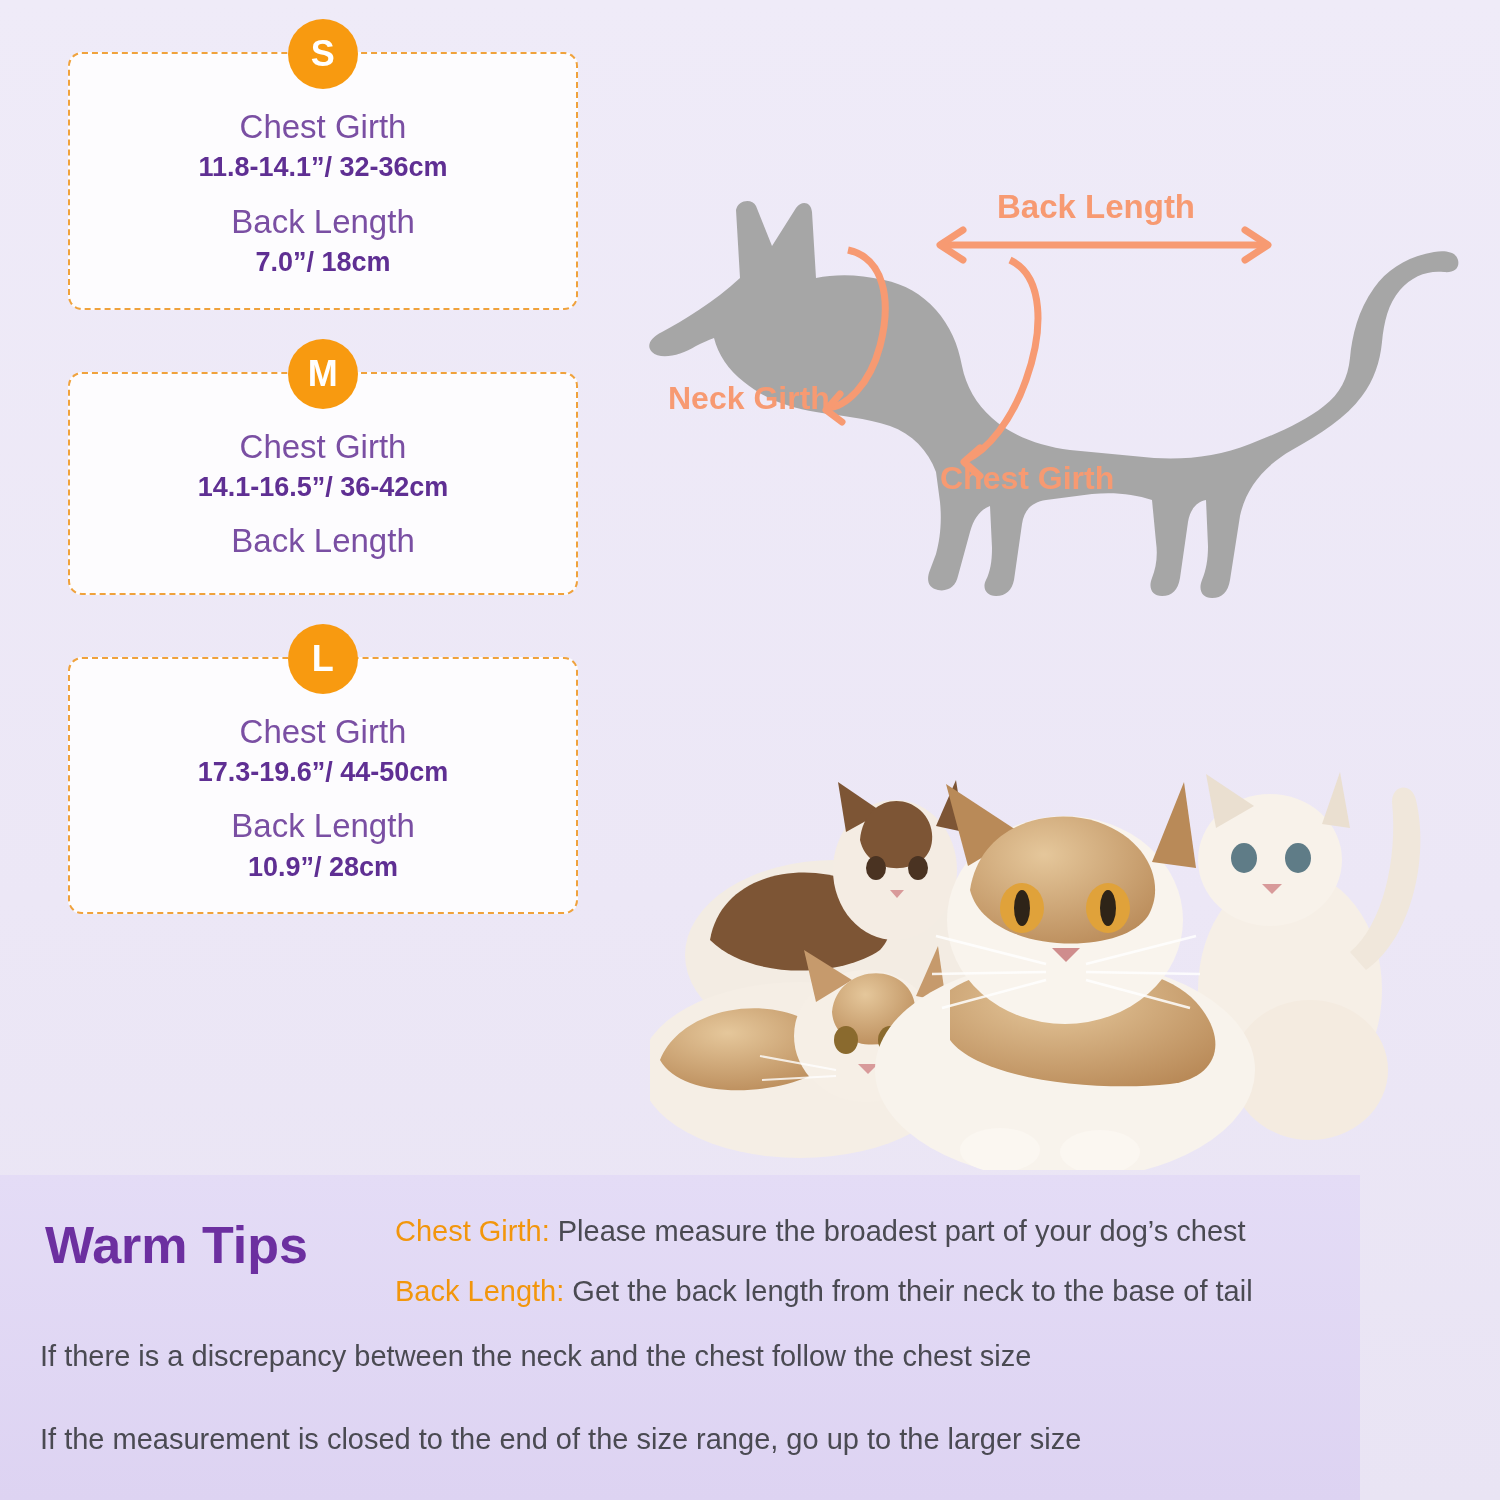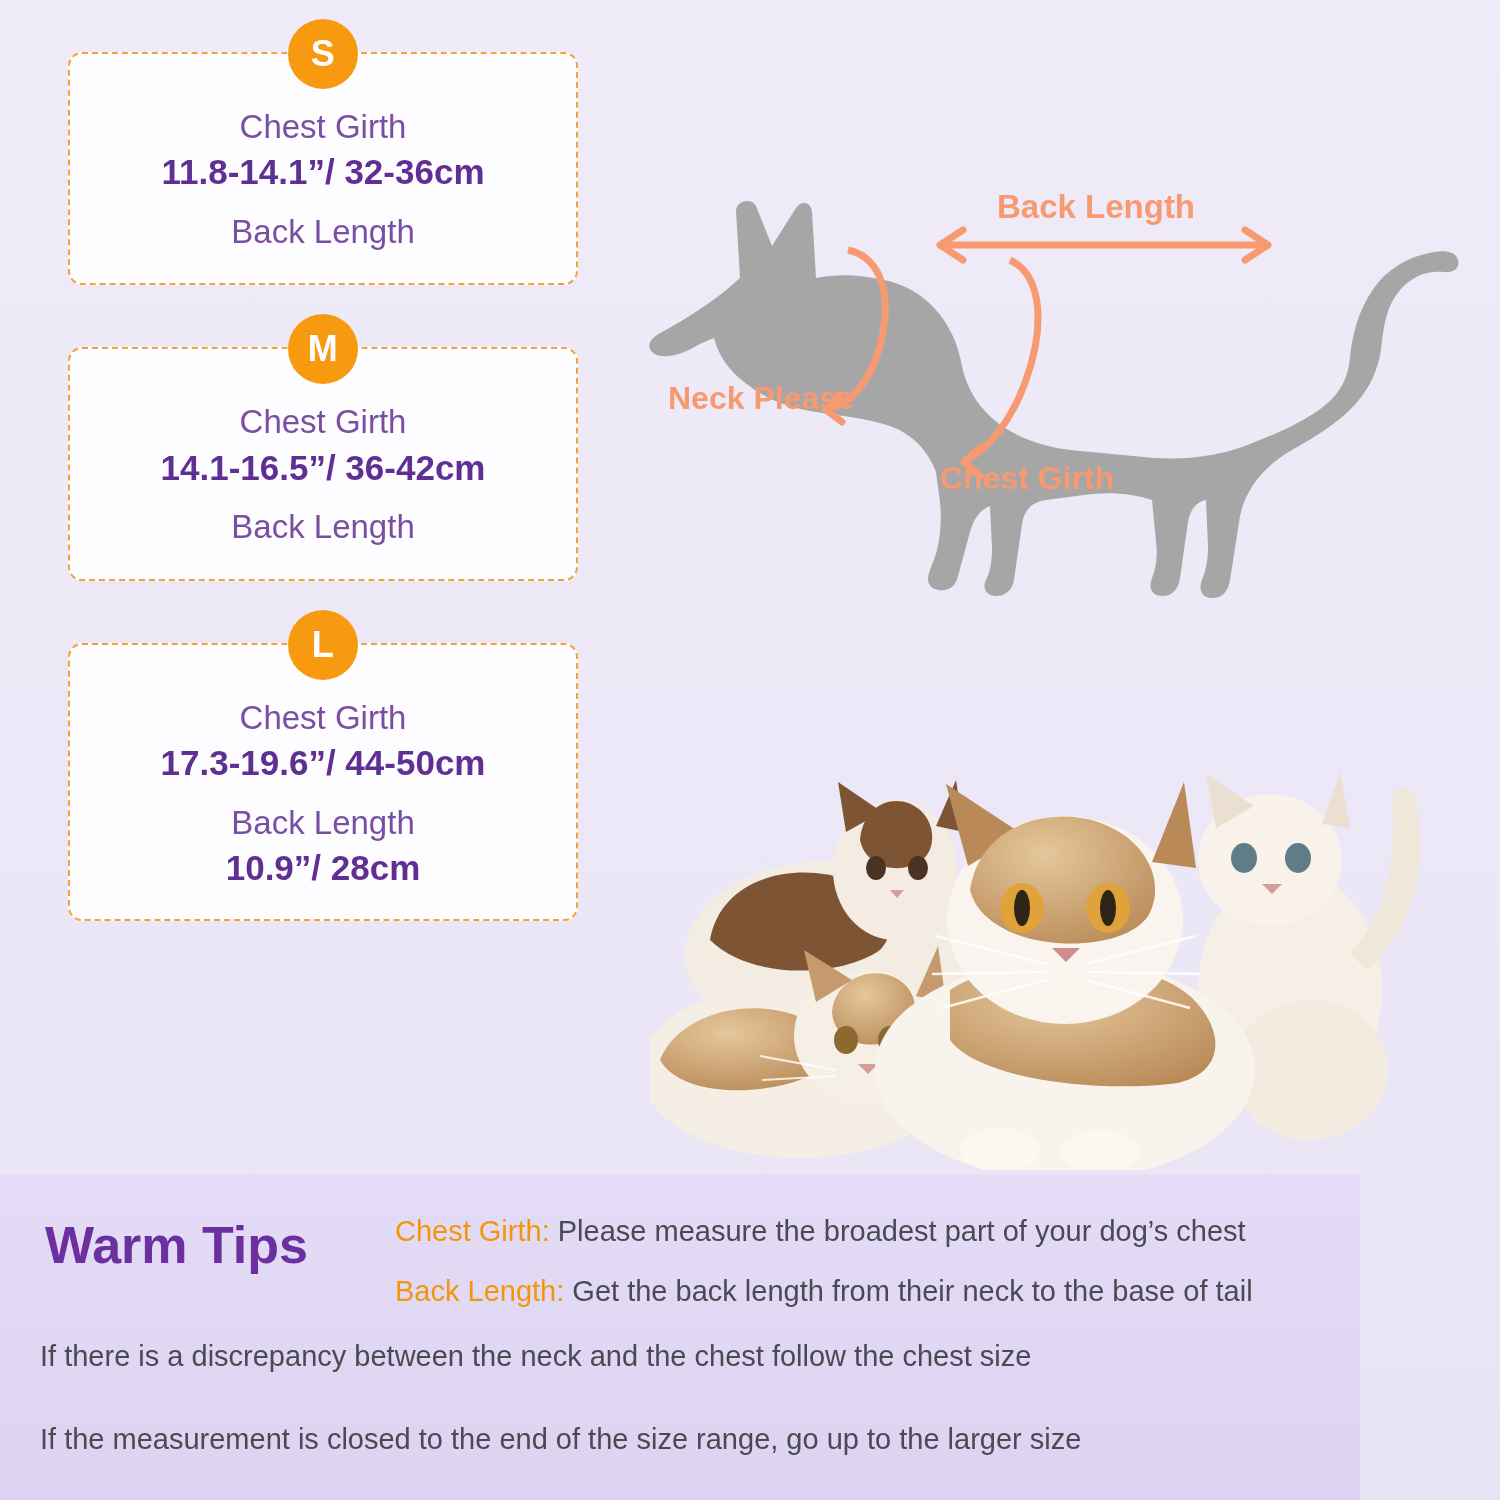--- a/index.html
+++ b/index.html
@@ -57,21 +57,21 @@
   }
   .metric-label {
     color: #7a4fa3;
     font-size: 33px;
     line-height: 1.28;
     margin: 0 0 2px 0;
     font-weight: 400;
   }
   .metric-value {
     color: #5f2f93;
-    font-size: 35px;
+    font-size: 27px;
     font-weight: bold;
     line-height: 1.28;
     margin: 0 0 16px 0;
   }
   .metric-value.last { margin-bottom: 0; }
 
   
   #diagram {
     position: absolute;
     left: 640px;
@@ -156,20 +156,21 @@
 
 <div id="page">
 
   <div id="size-column">
 
     <div class="size-card">
       <div class="size-badge">S</div>
       <p class="metric-label">Chest Girth</p>
       <p class="metric-value">11.8-14.1”/ 32-36cm</p>
       <p class="metric-label">Back Length</p>
+      <p class="metric-value last">7.0”/ 18cm</p>
     </div>
 
     <div class="size-card">
       <div class="size-badge">M</div>
       <p class="metric-label">Chest Girth</p>
       <p class="metric-value">14.1-16.5”/ 36-42cm</p>
       <p class="metric-label">Back Length</p>
     </div>
 
     <div class="size-card">
@@ -259,21 +260,21 @@
         <polyline points="200,244 186,260 202,272" stroke-linecap="round" stroke-linejoin="round"></polyline>
       </g>
 
       <g stroke="#f79a72" stroke-width="7" fill="none">
         <path d="M 370 110 C 404 126, 404 180, 386 230 C 372 270, 348 300, 326 310"></path>
         <polyline points="340,298 324,312 340,326" stroke-linecap="round" stroke-linejoin="round"></polyline>
       </g>
     </svg>
 
     <div class="diagram-label" id="label-back-length">Back Length</div>
-    <div class="diagram-label" id="label-neck-girth">Neck Please</div>
+    <div class="diagram-label" id="label-neck-girth">Neck Girth</div>
     <div class="diagram-label" id="label-chest-girth">Chest Girth</div>
   </div>
 
   <div id="cats-photo">
     <svg width="830" height="430" viewBox="0 0 830 430">
       <defs>
         <radialGradient id="gTabby" cx="40%" cy="30%" r="80%">
           <stop offset="0%" stop-color="#e5c79b"></stop>
           <stop offset="100%" stop-color="#b98a58"></stop>
         </radialGradient>

